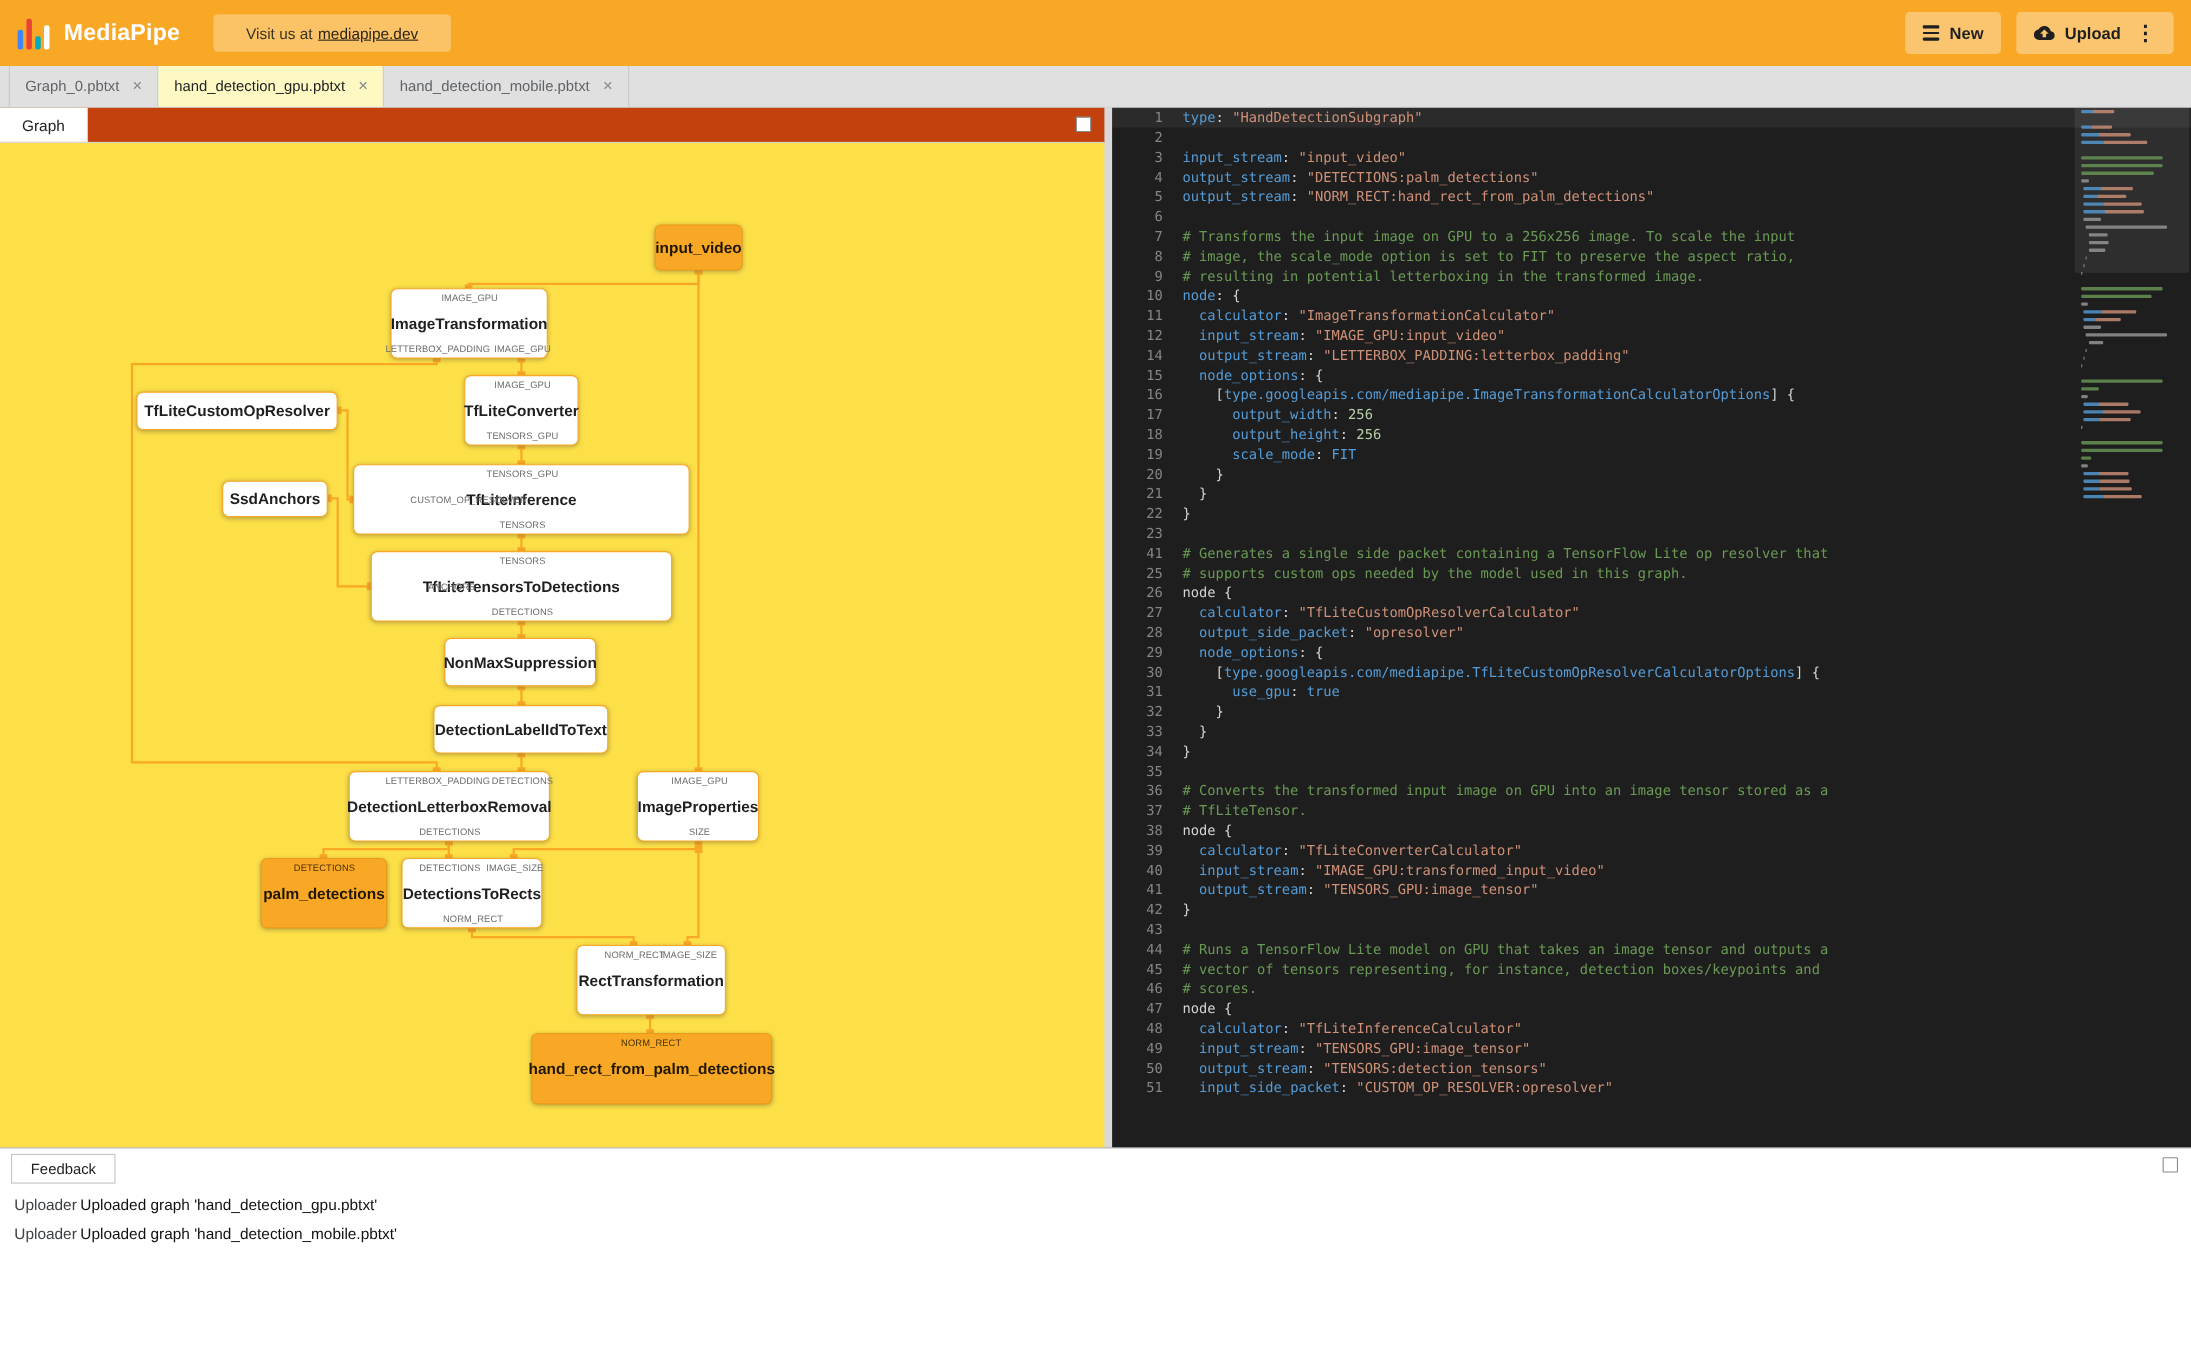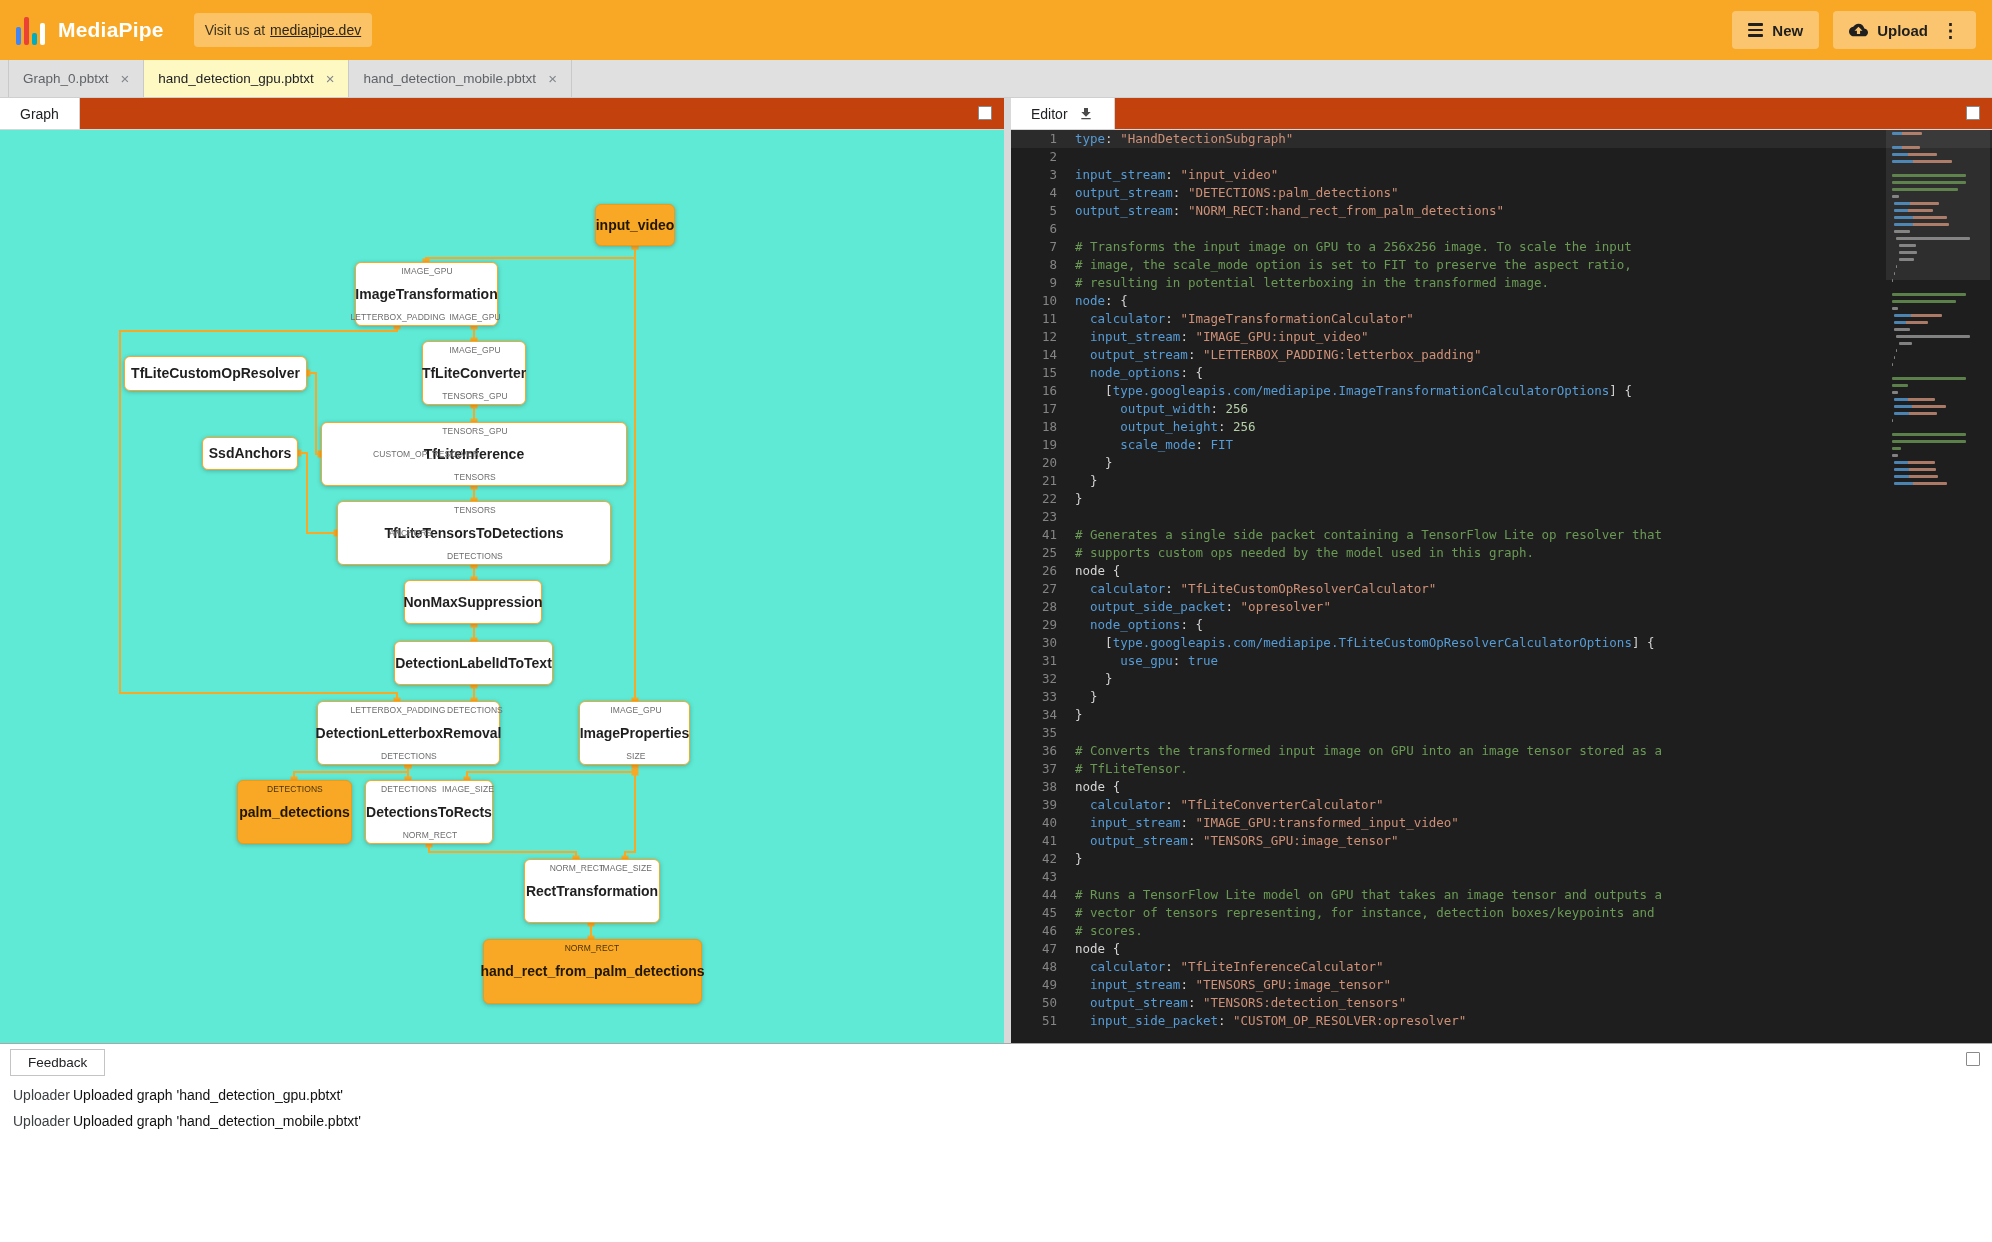--- a/index.html
+++ b/index.html
@@ -18,21 +18,21 @@
   }
   .logo{width:30px;height:30px;display:flex;align-items:flex-end;gap:3px;margin-right:12px;}
   .logo i{display:block;width:5px;border-radius:2px;}
   .logo i:nth-child(1){height:18px;background:#4285F4;}
   .logo i:nth-child(2){height:28px;background:#EA4335;}
   .logo i:nth-child(3){height:12px;background:#00ACC1;}
   .logo i:nth-child(4){height:22px;background:#FFFFFF;}
   .app-title{font-size:21px;font-weight:bold;color:#ffffff;letter-spacing:.2px;}
   .visit-badge{
     margin-left:30px;background:rgba(255,255,255,.30);border-radius:4px;
-    padding:9px 11px;font-size:14px;color:#3c3523;display:flex;gap:5px;align-items:center;
+    padding:9px 30px;font-size:14px;color:#3c3523;display:flex;gap:5px;align-items:center;
   }
   .visit-link{color:#2b2619;text-decoration:underline;cursor:pointer;}
   .spacer{flex:1;}
   .hdr-btn{
     border:none;cursor:pointer;background:rgba(255,255,255,.34);
     color:#1f1f1f;font-family:inherit;font-size:15px;font-weight:bold;
     height:38px;padding:0 16px;border-radius:4px;margin-left:14px;
     display:flex;align-items:center;gap:9px;
   }
   .menu-icon{display:flex;flex-direction:column;gap:3px;}
@@ -66,21 +66,21 @@
     background:#ffffff;display:flex;align-items:center;gap:10px;
     padding:0 20px;font-size:14px;color:#202124;cursor:pointer;
     border-right:1px solid #d2d2d2;
   }
   .popout{
     position:absolute;right:12px;top:8px;width:12px;height:12px;
     border:1.6px solid #8a8a8a;border-radius:1px;cursor:pointer;background:#fff;
   }
 
   
-  .canvas{flex:1;background:#5eead4;position:relative;overflow:hidden;}
+  .canvas{flex:1;background:#fde047;position:relative;overflow:hidden;}
   .canvas svg{position:absolute;left:0;top:0;}
   .edge{fill:none;stroke:#F9A825;stroke-width:2;}
   .edge-dot{fill:#F9A825;}
   .gnode{
     position:absolute;background:#ffffff;border:1.5px solid #F9A825;border-radius:6px;
     box-shadow:0 1px 4px rgba(60,60,60,.35);
     display:flex;align-items:center;justify-content:center;box-sizing:border-box;cursor:pointer;
   }
   .gnode.io{background:#F9A825;border-color:#ED9A17;}
   .gnode-title{
@@ -313,29 +313,20 @@
             <span class="gport top" style="left: 101px;">IMAGE_SIZE</span>
           </div>
           <div class="gnode io" style="left: 483px; top: 809px; width: 219px; height: 65px;">
             <div class="gnode-title">hand_rect_from_palm_detections</div>
             <span class="gport top" style="left: 108px;">NORM_RECT</span>
           </div>
         </div>
     </section>
 
     <section class="panel right">
-      <div class="strip">
-        <div class="ptab">
-          <span>Editor</span>
-          <svg width="16" height="16" viewBox="0 0 24 24">
-            <path fill="#4a4a4a" d="M19 9h-4V3H9v6H5l7 7 7-7zM5 18v2h14v-2H5z"></path>
-          </svg>
-        </div>
-        <span class="popout"></span>
-      </div>
       <div class="editor">
         <div class="code">
             <div class="code-line current"><span class="line-num">1</span><span class="line-text"><span class="tok-k">type</span>: <span class="tok-s">"HandDetectionSubgraph"</span></span></div>
             <div class="code-line"><span class="line-num">2</span><span class="line-text"></span></div>
             <div class="code-line"><span class="line-num">3</span><span class="line-text"><span class="tok-k">input_stream</span>: <span class="tok-s">"input_video"</span></span></div>
             <div class="code-line"><span class="line-num">4</span><span class="line-text"><span class="tok-k">output_stream</span>: <span class="tok-s">"DETECTIONS:palm_detections"</span></span></div>
             <div class="code-line"><span class="line-num">5</span><span class="line-text"><span class="tok-k">output_stream</span>: <span class="tok-s">"NORM_RECT:hand_rect_from_palm_detections"</span></span></div>
             <div class="code-line"><span class="line-num">6</span><span class="line-text"></span></div>
             <div class="code-line"><span class="line-num">7</span><span class="line-text"><span class="tok-c"># Transforms the input image on GPU to a 256x256 image. To scale the input</span></span></div>
             <div class="code-line"><span class="line-num">8</span><span class="line-text"><span class="tok-c"># image, the scale_mode option is set to FIT to preserve the aspect ratio,</span></span></div>

